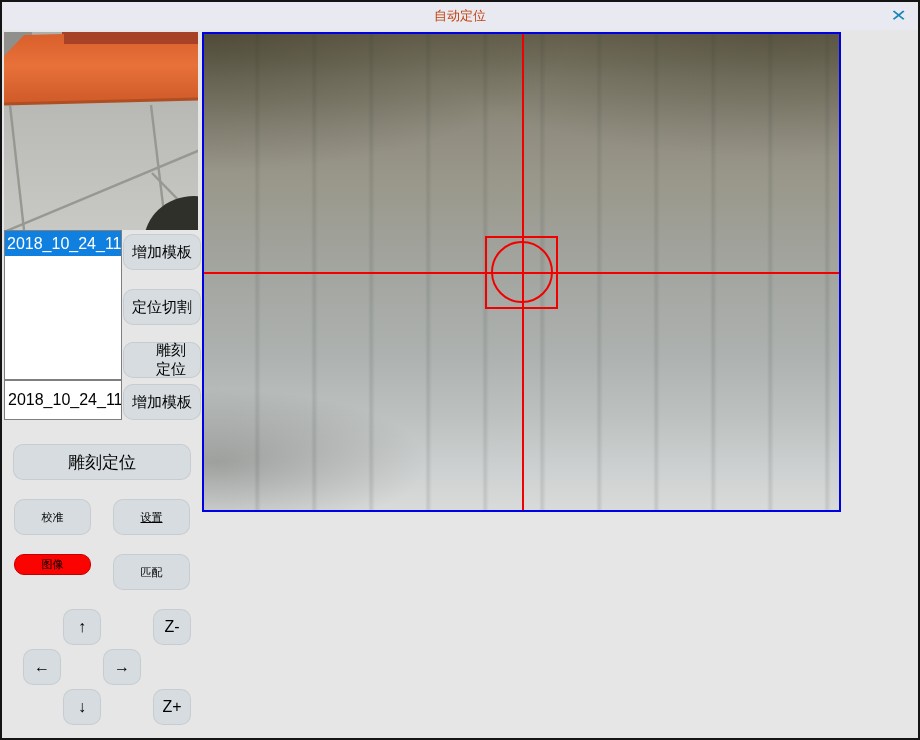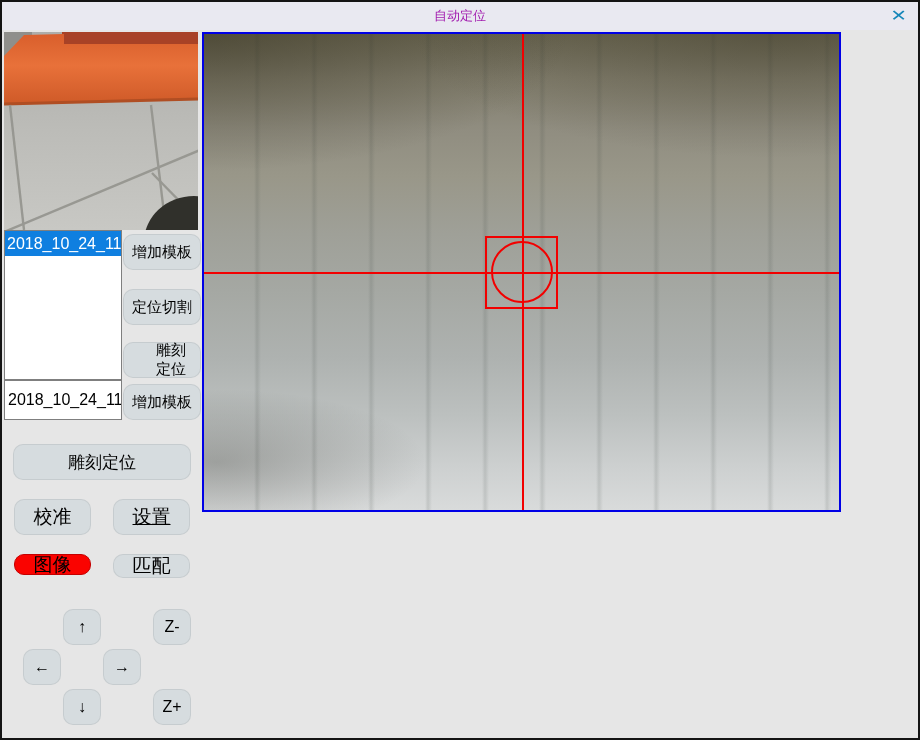--- a/index.html
+++ b/index.html
@@ -5,21 +5,21 @@
   html,body{margin:0;padding:0;background:#cfcfcf;}
   *{box-sizing:border-box;font-family:"Liberation Sans","DejaVu Sans",sans-serif;}
   .window{
     position:relative;width:920px;height:740px;
     background:#e6e6e6;border:2px solid #141414;overflow:hidden;
   }
   .titlebar{
     position:absolute;left:0;top:0;width:100%;height:28px;
     background:#e9e9f1;display:flex;align-items:center;justify-content:center;
   }
-  .title{font-size:13px;color:#a21caf;}
+  .title{font-size:13px;color:#c2410c;}
   .close-btn{
     position:absolute;right:8px;top:3px;width:22px;height:22px;
     display:flex;align-items:center;justify-content:center;cursor:pointer;
   }
   .close-glyph{
     color:var(--close-icon,#1687b9);font-weight:900;font-size:16px;
     transform:scale(1.25,1);line-height:1;
   }
   
   .thumb{position:absolute;left:2px;top:30px;width:194px;height:198px;display:block;}
@@ -39,21 +39,21 @@
   .namefield{
     position:absolute;left:2px;top:378px;width:118px;height:40px;
     border:1px solid #7f7f7f;background:#fff;font-size:16px;color:#000;
     padding:0 0 0 3px;outline:none;border-radius:0;
   }
   
   .btn{
     position:absolute;background:var(--button-bg,#d6dcdf);
     border:1px solid rgba(0,0,0,0.07);border-radius:10px;
     display:flex;align-items:center;justify-content:center;
-    font-size:19px;color:var(--button-text,#000);cursor:pointer;
+    font-size:11px;color:var(--button-text,#000);cursor:pointer;
     user-select:none;
   }
   .tpl-btn{left:121px;width:78px;height:36px;font-size:15px;}
   .btn-red{background:var(--image-button-bg,#fa0300);border-color:#c40000;}
   .jog{font-size:16px;}
   
   .camera{
     position:absolute;left:200px;top:30px;width:639px;height:480px;
     border:2px solid var(--camera-border,#0000e6);
   }
@@ -123,21 +123,21 @@
 
   <div class="btn tpl-btn" style="top:232px;">增加模板</div>
   <div class="btn tpl-btn" style="top:287px;">定位切割</div>
   <div class="btn tpl-btn" style="top:340px;padding-left:32px;">雕刻定位</div>
   <div class="btn tpl-btn" style="top:382px;">增加模板</div>
 
   <div class="btn" style="left:11px;top:442px;width:178px;height:36px;font-size:17px;">雕刻定位</div>
   <div class="btn" style="left:12px;top:497px;width:77px;height:36px;">校准</div>
   <div class="btn" style="left:111px;top:497px;width:77px;height:36px;text-decoration:underline;">设置</div>
   <div class="btn btn-red" style="left:12px;top:552px;width:77px;height:21px;">图像</div>
-  <div class="btn" style="left:111px;top:552px;width:77px;height:24px;">匹配</div>
+  <div class="btn" style="left:111px;top:552px;width:77px;height:36px;">匹配</div>
 
   <div class="btn jog" style="left:61px;top:607px;width:38px;height:36px;">↑</div>
   <div class="btn jog" style="left:151px;top:607px;width:38px;height:36px;">Z-</div>
   <div class="btn jog" style="left:21px;top:647px;width:38px;height:36px;">←</div>
   <div class="btn jog" style="left:101px;top:647px;width:38px;height:36px;">→</div>
   <div class="btn jog" style="left:61px;top:687px;width:38px;height:36px;">↓</div>
   <div class="btn jog" style="left:151px;top:687px;width:38px;height:36px;">Z+</div>
 
   <div class="camera">
     <div class="cam-bg"></div>

